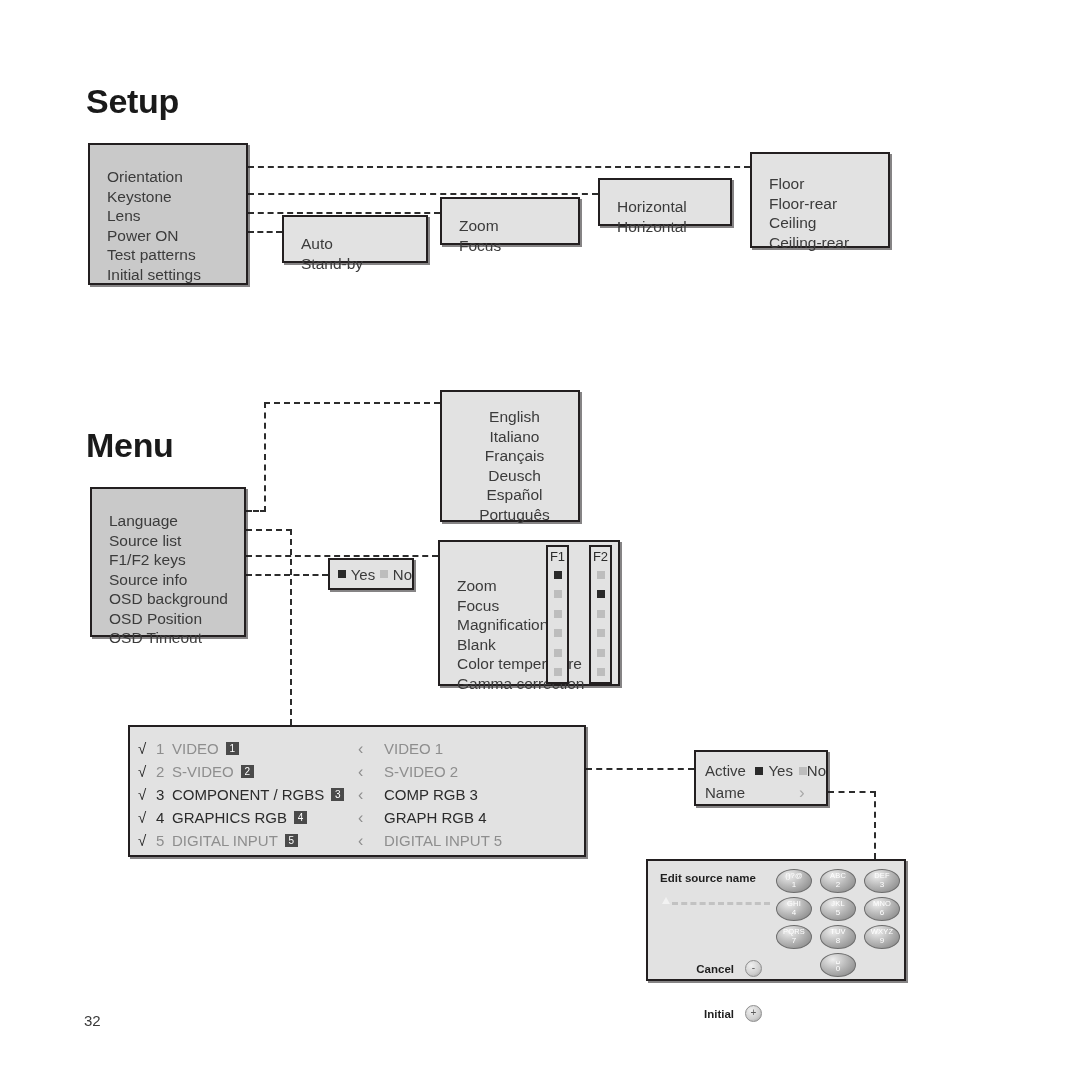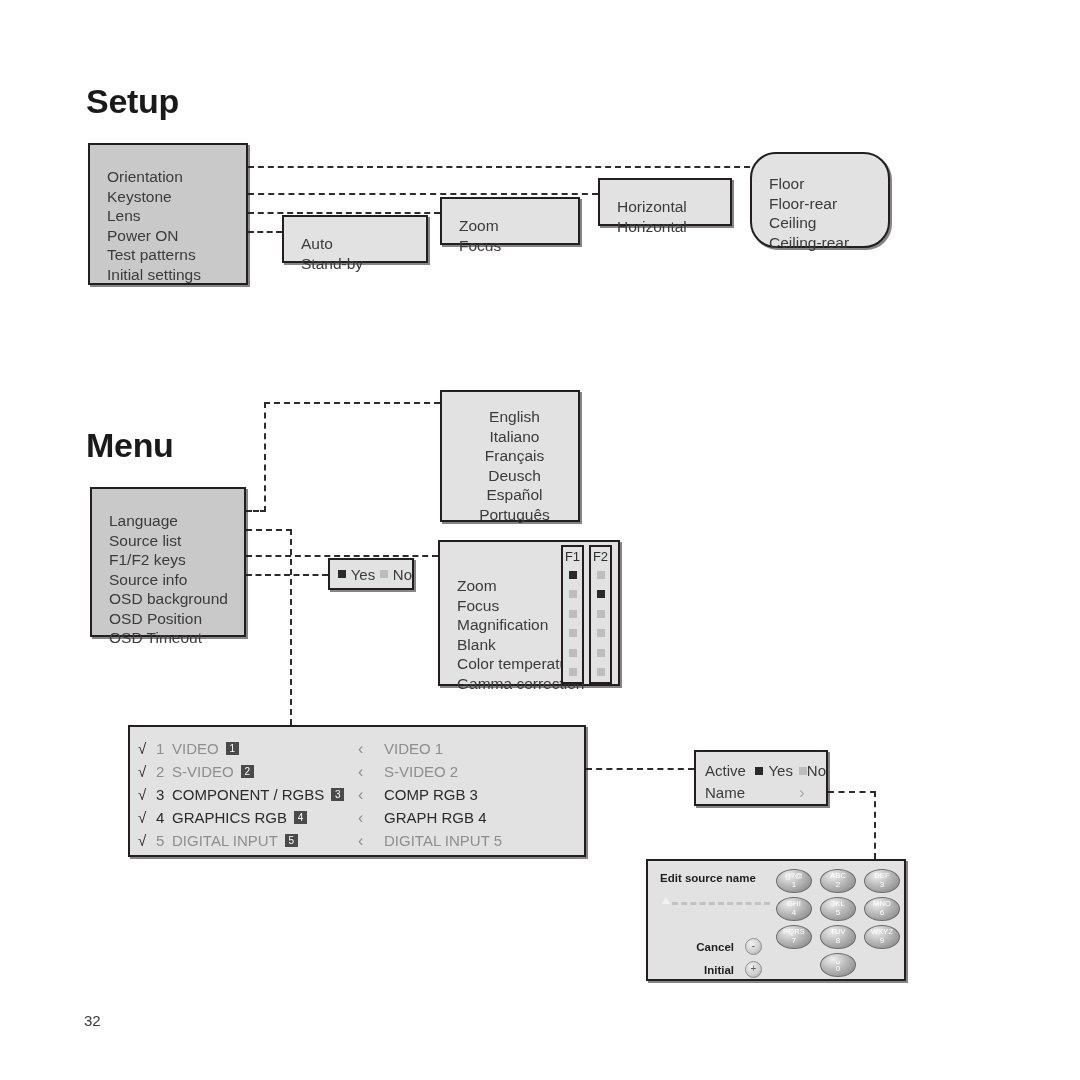--- a/index.html
+++ b/index.html
@@ -60,21 +60,21 @@
     line-height: 19.5px;
     color: #3b3b3b;
     white-space: nowrap;
   }
 
   
   #setup-main  { left: 88px;  top: 143px; width: 160px; height: 142px; padding: 14px 0 0 9px; }
   #poweron-box { left: 282px; top: 215px; width: 146px; height: 48px; padding: 9px 0 0 9px; }
   #lens-box    { left: 440px; top: 197px; width: 140px; height: 48px; padding: 9px 0 0 9px; }
   #keystone-box{ left: 598px; top: 178px; width: 134px; height: 48px; padding: 9px 0 0 9px; }
-  #orient-box  { left: 750px; top: 152px; width: 140px; height: 96px; padding: 12px 0 0 9px; border-radius: 26px; }
+  #orient-box  { left: 750px; top: 152px; width: 140px; height: 96px; padding: 12px 0 0 9px; }
 
   
   #menu-main   { left: 90px;  top: 487px; width: 156px; height: 150px; padding: 14px 0 0 9px; }
   #language-box{ left: 440px; top: 390px; width: 140px; height: 132px; padding: 7px 0 0 9px; text-align: center; }
   #yesno-box   { left: 328px; top: 558px; width: 86px; height: 32px; }
   #f1f2-box    { left: 438px; top: 540px; width: 182px; height: 146px; }
   #sourcelist-box { left: 128px; top: 725px; width: 458px; height: 132px; }
   #active-box  { left: 694px; top: 750px; width: 134px; height: 56px; padding: 8px 0 0 9px; }
   #keypad-box  { left: 646px; top: 859px; width: 260px; height: 122px; }
 
@@ -108,21 +108,21 @@
     top: 26px;
   }
   .f1f2-labels li {
     height: 19.5px;
   }
   .f1f2-cols {
     position: absolute;
     right: 6px;
     top: 3px;
     display: flex;
-    gap: 5px;
+    gap: 20px;
   }
   .f1f2-col {
     box-sizing: border-box;
     border: 2px solid #231f20;
     background: #e2e2e2;
     width: 23px;
     padding-top: 1px;
   }
   .f1f2-col .hd {
     font-size: 13px;
@@ -220,20 +220,21 @@
   .kp-actions {
     position: absolute;
     left: 30px;
     top: 74px;
   }
   .kp-action {
     display: flex;
     align-items: center;
     height: 23px;
     gap: 11px;
+    margin-top: 22px;
   }
   .kp-action .txt {
     width: 56px;
     font-size: 11.5px;
     font-weight: bold;
     color: #1f1f1f;
     text-align: right;
   }
   .kp-btn {
     width: 15px; height: 15px;

